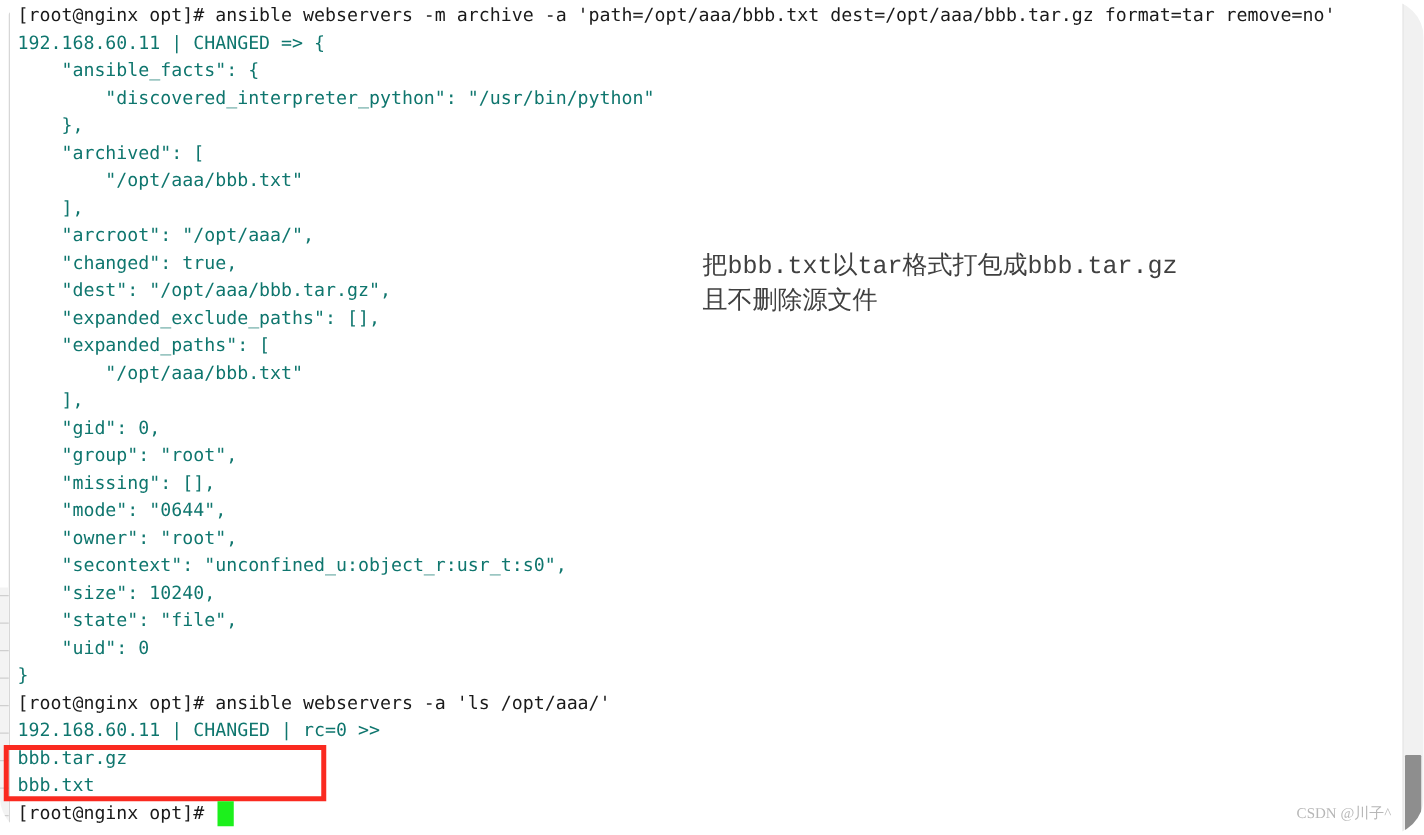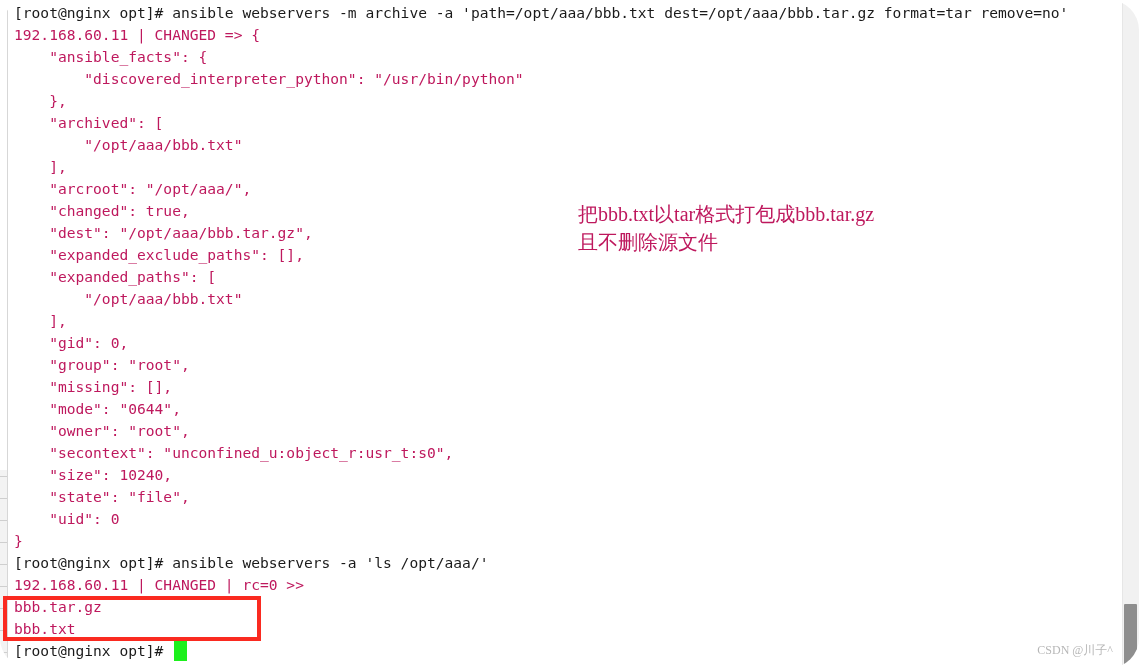--- a/index.html
+++ b/index.html
@@ -78,34 +78,33 @@
     top: 2px;
     width: 1080px;
     z-index: 1;
     font-size: 14.6px;
     line-height: 22px;
     white-space: pre;
     letter-spacing: 0px;
   }
   #term .line { height: 22px; }
   .c-cmd  { color: #1a1a1a; }
-  .c-out  { color: #be185d; }
+  .c-out  { color: #0f766e; }
 
   
   #annotation {
     position: absolute;
     left: 562px;
     top: 200px;
     z-index: 3;
-    color: #be185d;
-    font-family: Liberation Serif, serif;
+    color: #404040;
+    font-family: Liberation Mono, monospace;
     font-size: 20px;
     line-height: 28px;
     white-space: pre;
-    margin-left: 16px;
   }
 
   
   #highlight-box {
     position: absolute;
     left: 3px;
     top: 596px;
     width: 258px;
     height: 45px;
     border: 4px solid #fa2a20;

